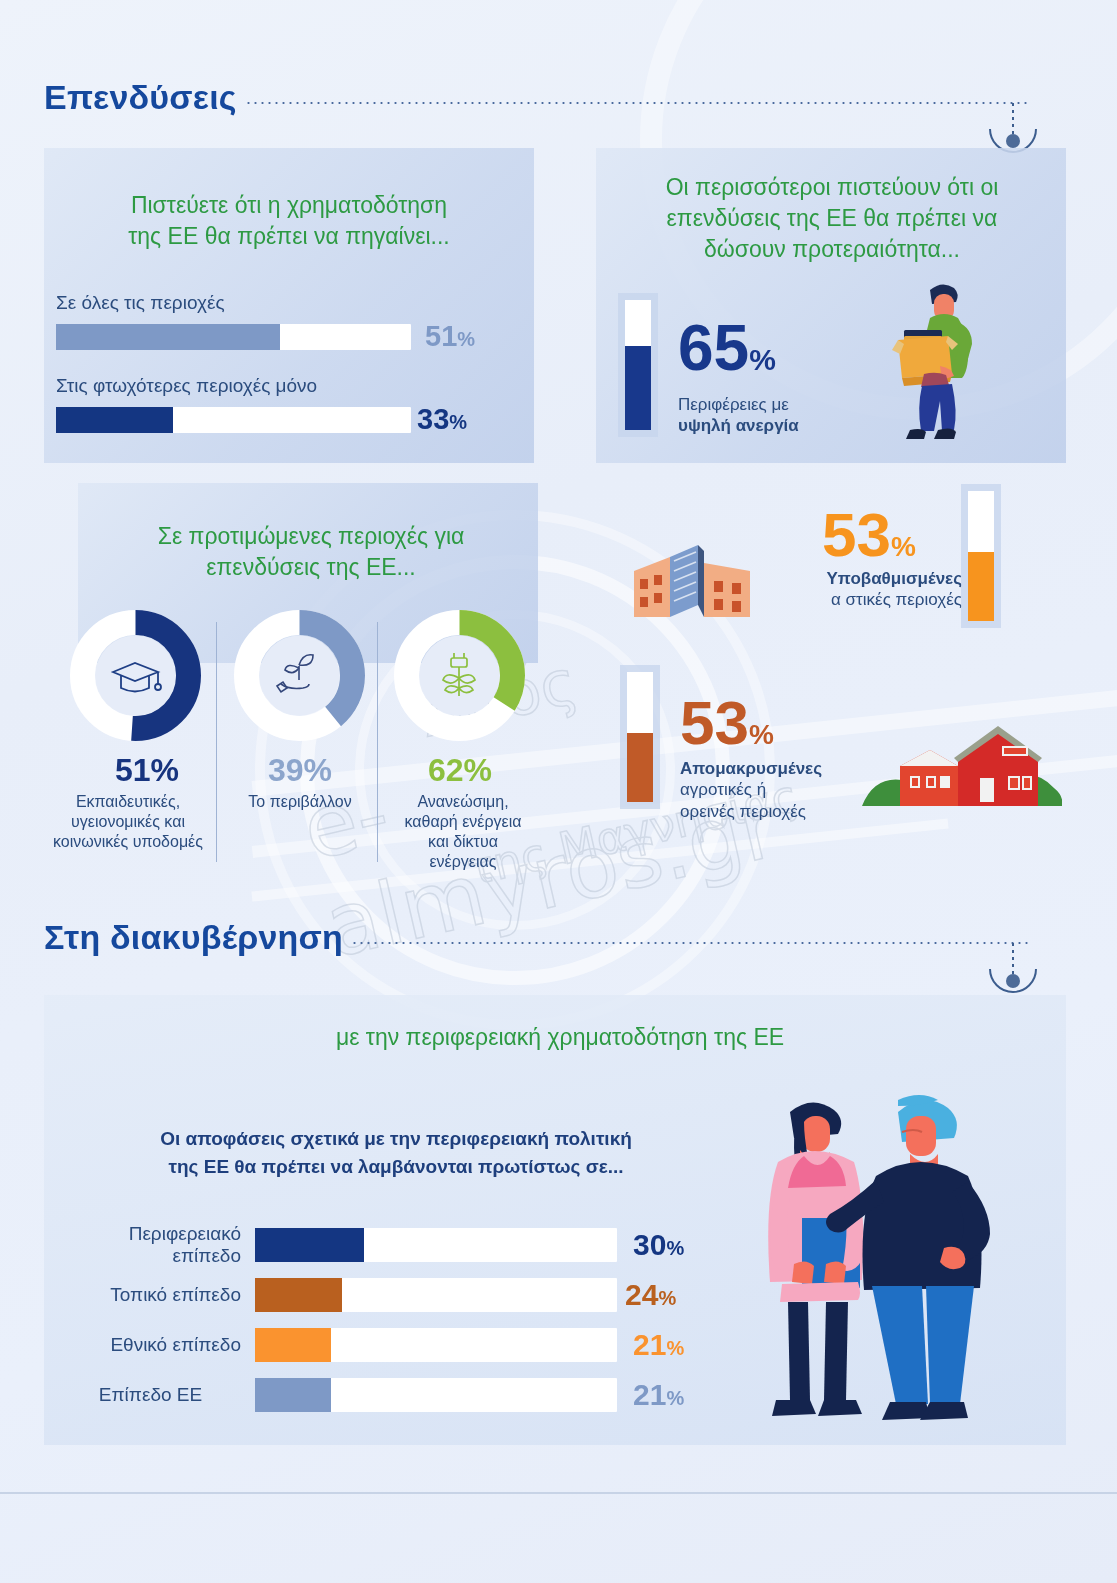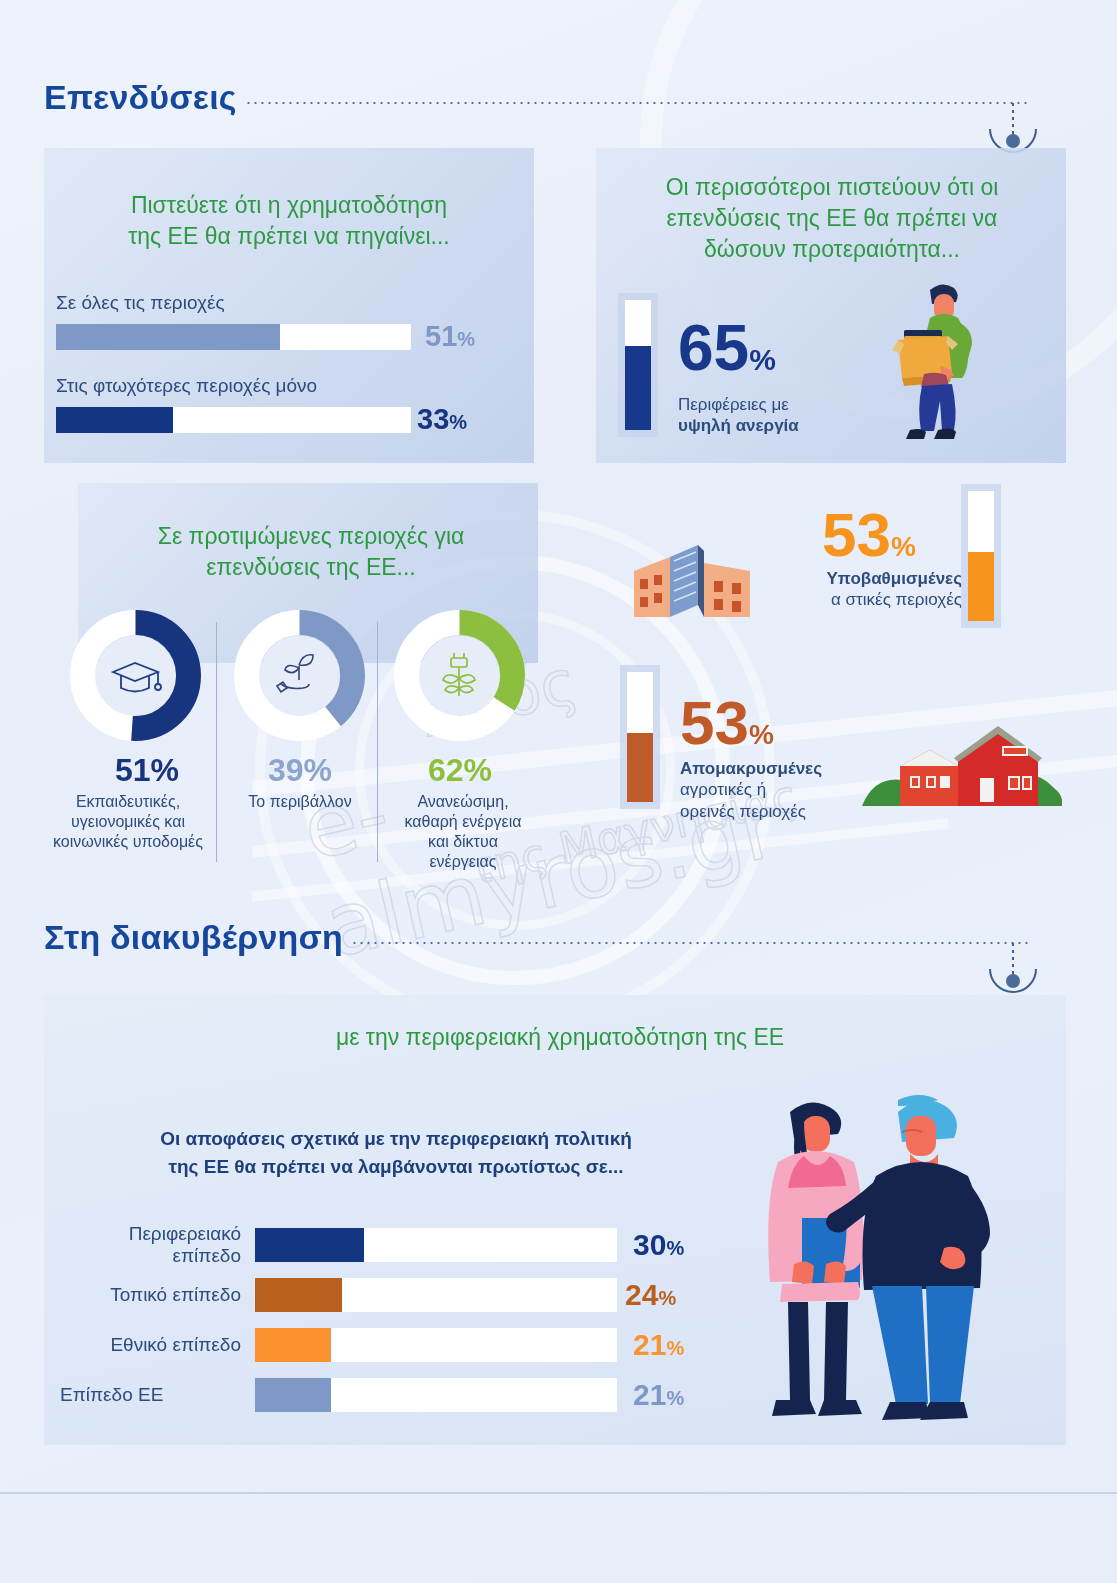--- a/index.html
+++ b/index.html
@@ -377,21 +377,21 @@
     <div style="display:flex;align-items:center;height:50px;">
       <div class="hbar-label" style="width:195px;text-align:right;padding-right:14px;">Εθνικό επίπεδο</div>
       <div class="hbar-track" style="width:362px;height:34px;">
         <div class="hbar-fill" style="width:21%;background:#fa932f;"></div>
       </div>
       <div class="hbar-val" style="margin-left:16px;color:#fa932f;font-size:30px;">
         <span>21</span><span class="pct">%</span>
       </div>
     </div>
     <div style="display:flex;align-items:center;height:50px;">
-      <div class="hbar-label" style="width:195px;text-align:left;padding-right:14px;">Επίπεδο ΕΕ</div>
+      <div class="hbar-label" style="width:195px;text-align:center;padding-right:14px;">Επίπεδο ΕΕ</div>
       <div class="hbar-track" style="width:362px;height:34px;">
         <div class="hbar-fill" style="width:21%;background:#7e99c6;"></div>
       </div>
       <div class="hbar-val" style="margin-left:16px;color:#7e99c6;font-size:30px;">
         <span>21</span><span class="pct">%</span>
       </div>
     </div>
   </div>
 
   <svg style="position:absolute;left:730px;top:1090px;width:330px;height:352px;" viewBox="0 0 330 352">

